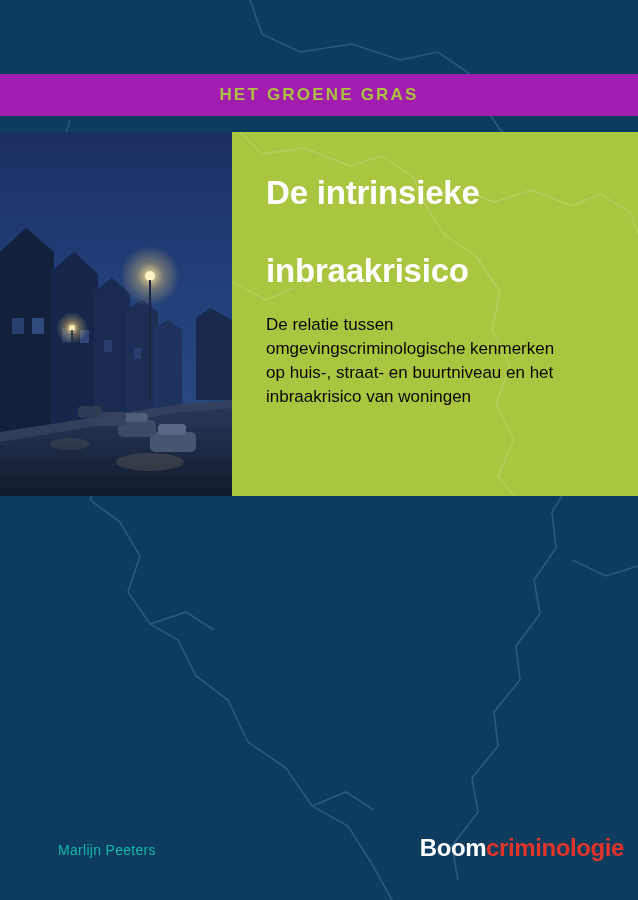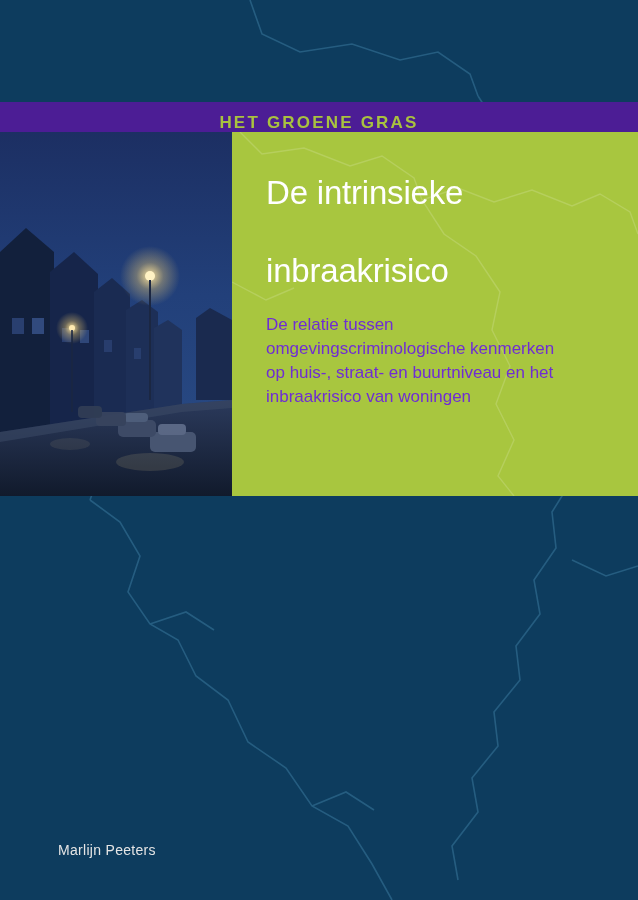--- a/index.html
+++ b/index.html
@@ -21,24 +21,24 @@
   .map-layer {
     position: absolute;
     inset: 0;
     width: 638px;
     height: 900px;
     pointer-events: none;
   }
   .series-band {
     position: absolute;
     left: 0;
-    top: 102px;
+    top: 74px;
     width: 638px;
     height: 42px;
-    background: #4c1d95;
+    background: #a21caf;
     display: flex;
     align-items: center;
     justify-content: center;
   }
   .series-title {
     color: #a9c23f;
     font-size: 17px;
     letter-spacing: 2.2px;
     font-weight: 600;
     text-transform: uppercase;
@@ -73,39 +73,39 @@
   .green-panel .map-inner {
     position: absolute;
     inset: 0;
     opacity: 0.35;
   }
   .book-title {
     position: relative;
     color: #ffffff;
     font-size: 33px;
     line-height: 1.18;
-    font-weight: 400;
+    font-weight: 700;
     margin: 0;
     letter-spacing: -0.2px;
   }
   .book-subtitle {
     position: relative;
     margin: 22px 0 0 0;
-    color: #6d28d9;
+    color: #000000;
     font-size: 17px;
     line-height: 1.42;
     font-weight: 400;
     opacity: 0.96;
     max-width: 310px;
   }
   .author {
     position: absolute;
     left: 58px;
     bottom: 42px;
-    color: #e5e5e5;
+    color: #14b8a6;
     font-size: 14px;
     letter-spacing: 0.3px;
   }
   .publisher {
     position: absolute;
     right: 14px;
     bottom: 38px;
     font-size: 24px;
     font-weight: 700;
     letter-spacing: -0.4px;
@@ -212,14 +212,15 @@
       </svg>
 
       <h1 class="book-title"><span>De intrinsieke</span><br><br><span>inbraakrisico</span><br></h1>
 
       <p class="book-subtitle">De relatie tussen omgevingscriminologische kenmerken op huis-, straat- en buurtniveau en het inbraakrisico van woningen</p>
     </div>
   </div>
 
   <div class="author">Marlijn Peeters</div>
 
+  <div class="publisher"><span class="boom">Boom</span><span class="imprint">criminologie</span></div>
 
 </div>
 
 </body></html>

